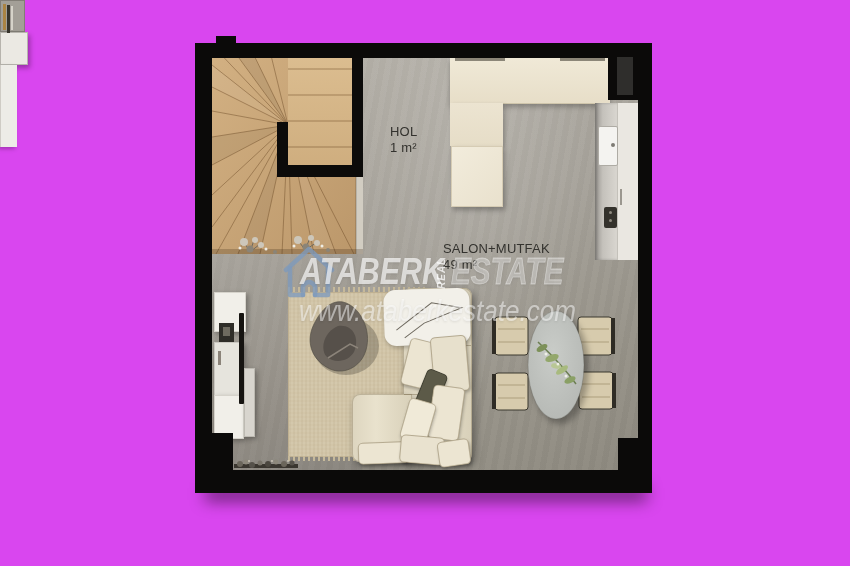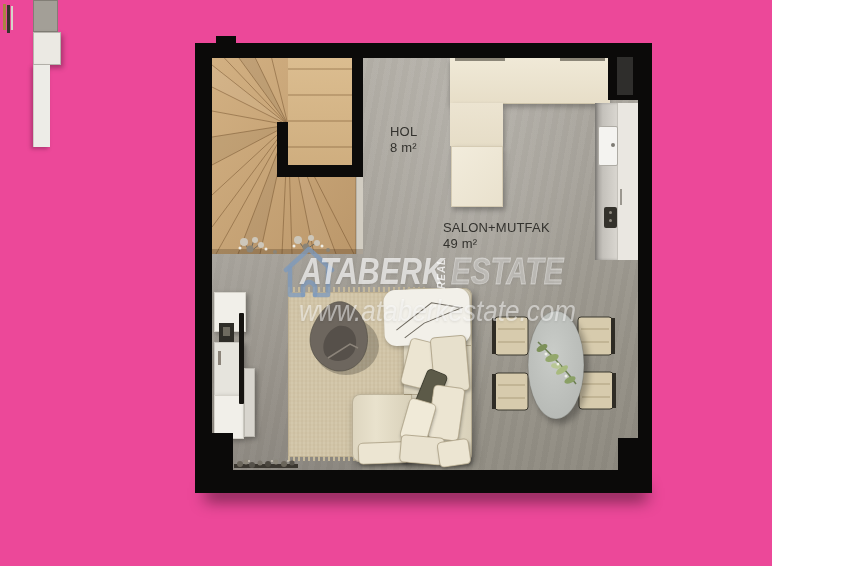--- a/index.html
+++ b/index.html
@@ -1,17 +1,17 @@
 <!DOCTYPE html>
 <html><head>
 <meta charset="utf-8">
 <style>
   html,body{margin:0;padding:0;background:#fff;}
-  #stage{position:relative;width:739px;height:566px;background:#ec4899;overflow:hidden;
-         font-family:"Liberation Sans",sans-serif;padding-left:33px;}
+  #stage{position:relative;width:850px;height:566px;background:#d946ef;overflow:hidden;
+         font-family:"Liberation Sans",sans-serif;}
   .abs{position:absolute;}
   
   .wall{position:absolute;background:#0b0a09;z-index:40;}
   #wall-top{left:195px;top:43px;width:457px;height:15px;}
   #wall-top-nub{left:216px;top:36px;width:20px;height:10px;}
   #wall-corner-tr{left:608px;top:43px;width:44px;height:57px;}
   #door-recess{left:617px;top:57px;width:16px;height:38px;background:#2f2e2c;z-index:41;}
   #wall-right{left:638px;top:43px;width:14px;height:397px;}
   #wall-br-step{left:618px;top:438px;width:34px;height:55px;}
   #wall-bottom{left:195px;top:470px;width:457px;height:23px;}
@@ -107,21 +107,21 @@
   #console{left:622px;top:336px;width:16px;height:82px;background:#edece7;
     border-left:1px solid #cfccc5;box-shadow:-2px 2px 4px rgba(0,0,0,.25);z-index:13;}
   .console-item{position:absolute;}
   #ci1{left:3px;top:4px;width:3px;height:26px;background:#ab8443;}
   #ci2{left:7px;top:5px;width:3px;height:28px;background:#37342c;}
   #ci3{left:11px;top:6px;width:2px;height:24px;background:#d6d3c9;}
   
   .room-label{position:absolute;z-index:50;font-size:13px;line-height:16px;color:#33322e;
     letter-spacing:.2px;white-space:nowrap;}
   #label-hol{left:390px;top:124px;}
-  #label-salon{left:443px;top:220px;}
+  #label-salon{left:443px;top:241px;}
   
   #watermark{position:absolute;inset:0;z-index:60;pointer-events:none;font-style:italic;}
   #wm-house{position:absolute;left:283px;top:244px;}
   .wm-text{position:absolute;font-weight:bold;white-space:nowrap;
     text-shadow:0 1px 3px rgba(0,0,0,.10);}
   #wm-ataberk{left:300px;top:251px;font-size:37px;color:rgba(255,255,255,.66);
     transform:scaleX(.82);transform-origin:left top;}
   #wm-real{left:436px;top:257px;font-size:10px;color:rgba(255,255,255,.75);
     writing-mode:vertical-rl;transform:rotate(180deg);letter-spacing:1px;height:32px;font-weight:bold;
     position:absolute;}
@@ -368,21 +368,21 @@
   <div id="wall-corner-tr" class="wall"></div>
   <div id="door-recess" class="abs"></div>
   <div id="wall-right" class="wall"></div>
   <div id="wall-br-step" class="wall"></div>
   <div id="wall-bottom" class="wall"></div>
   <div id="wall-left" class="wall"></div>
   <div id="wall-left-bottom" class="wall"></div>
 
   <div id="label-hol" class="room-label">
     <div>HOL</div>
-    <div>8 m²</div>
+    <div>1 m²</div>
   </div>
   <div id="label-salon" class="room-label">
     <div>SALON+MUTFAK</div>
     <div>49 m²</div>
   </div>
 
   <div id="watermark">
     <svg id="wm-house" width="52" height="56" viewBox="0 0 52 56">
       <g stroke="#7d9abd" stroke-width="4.5" stroke-opacity=".78" fill="none" stroke-linejoin="round" stroke-linecap="round">
         <path d="M3 26 L26 5 L49 26"></path>

